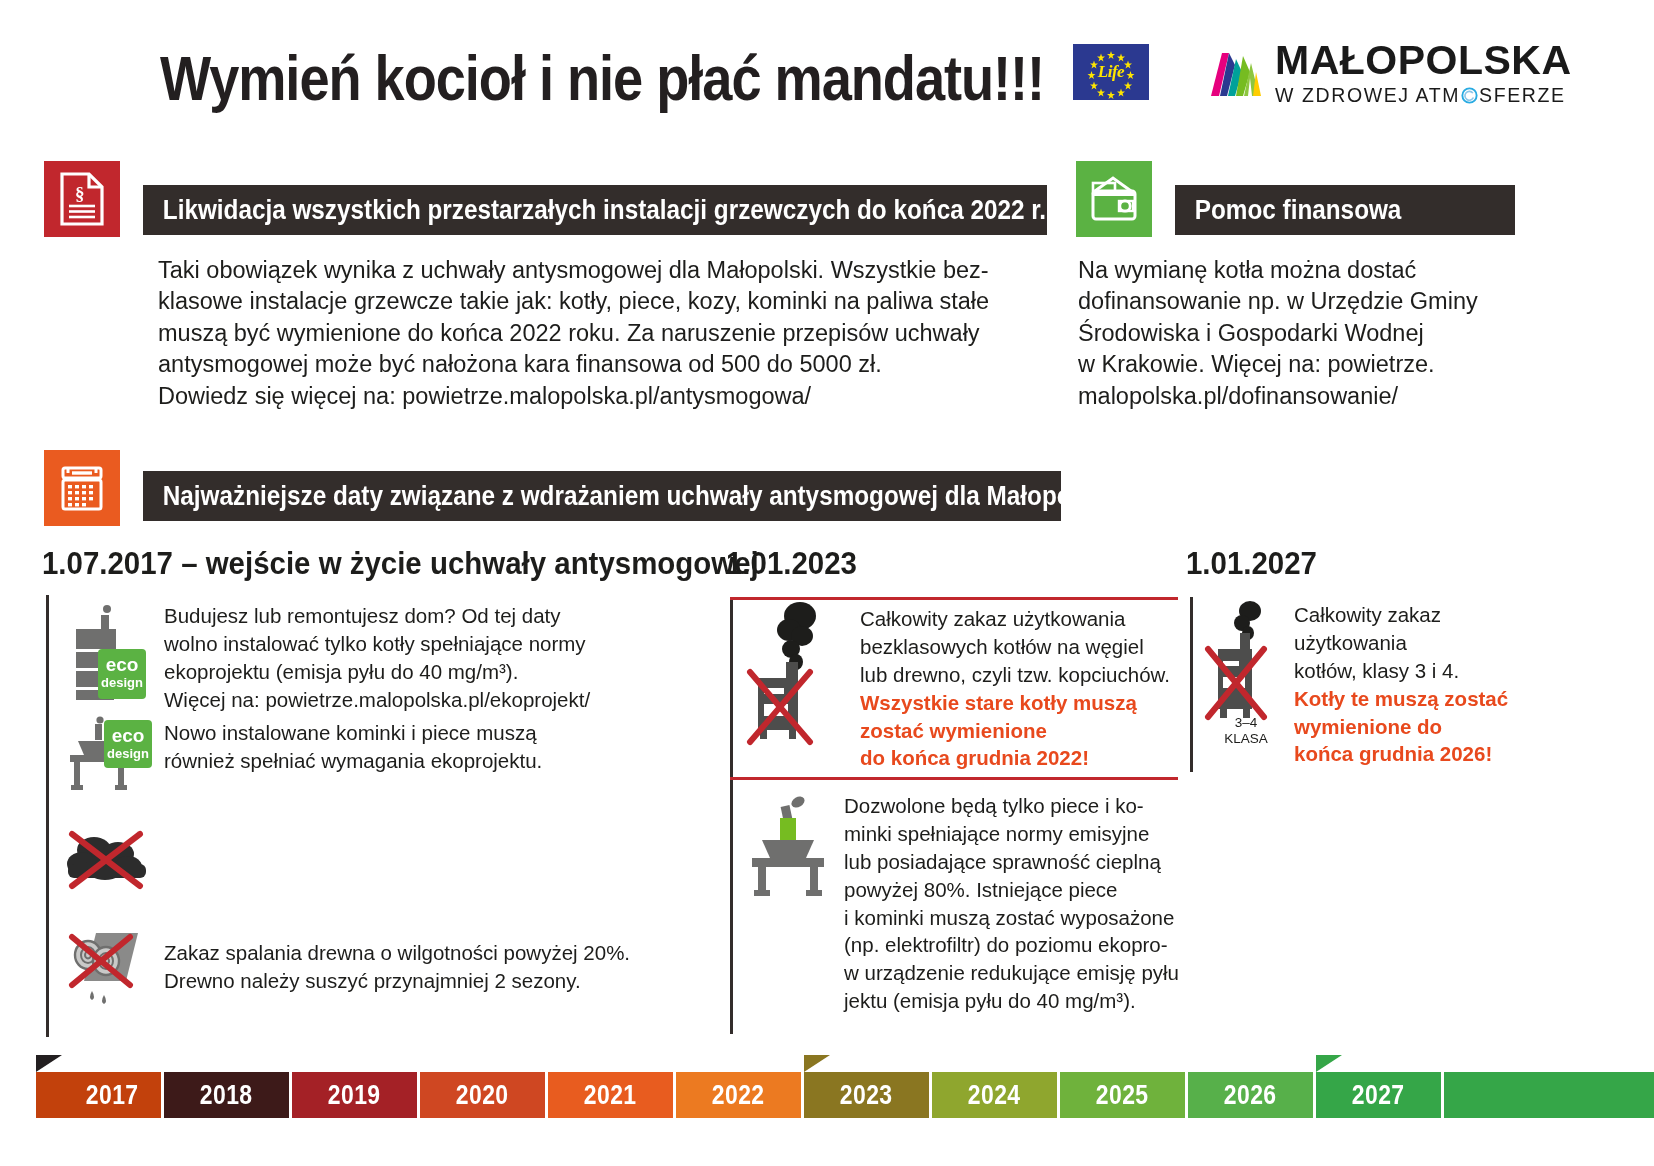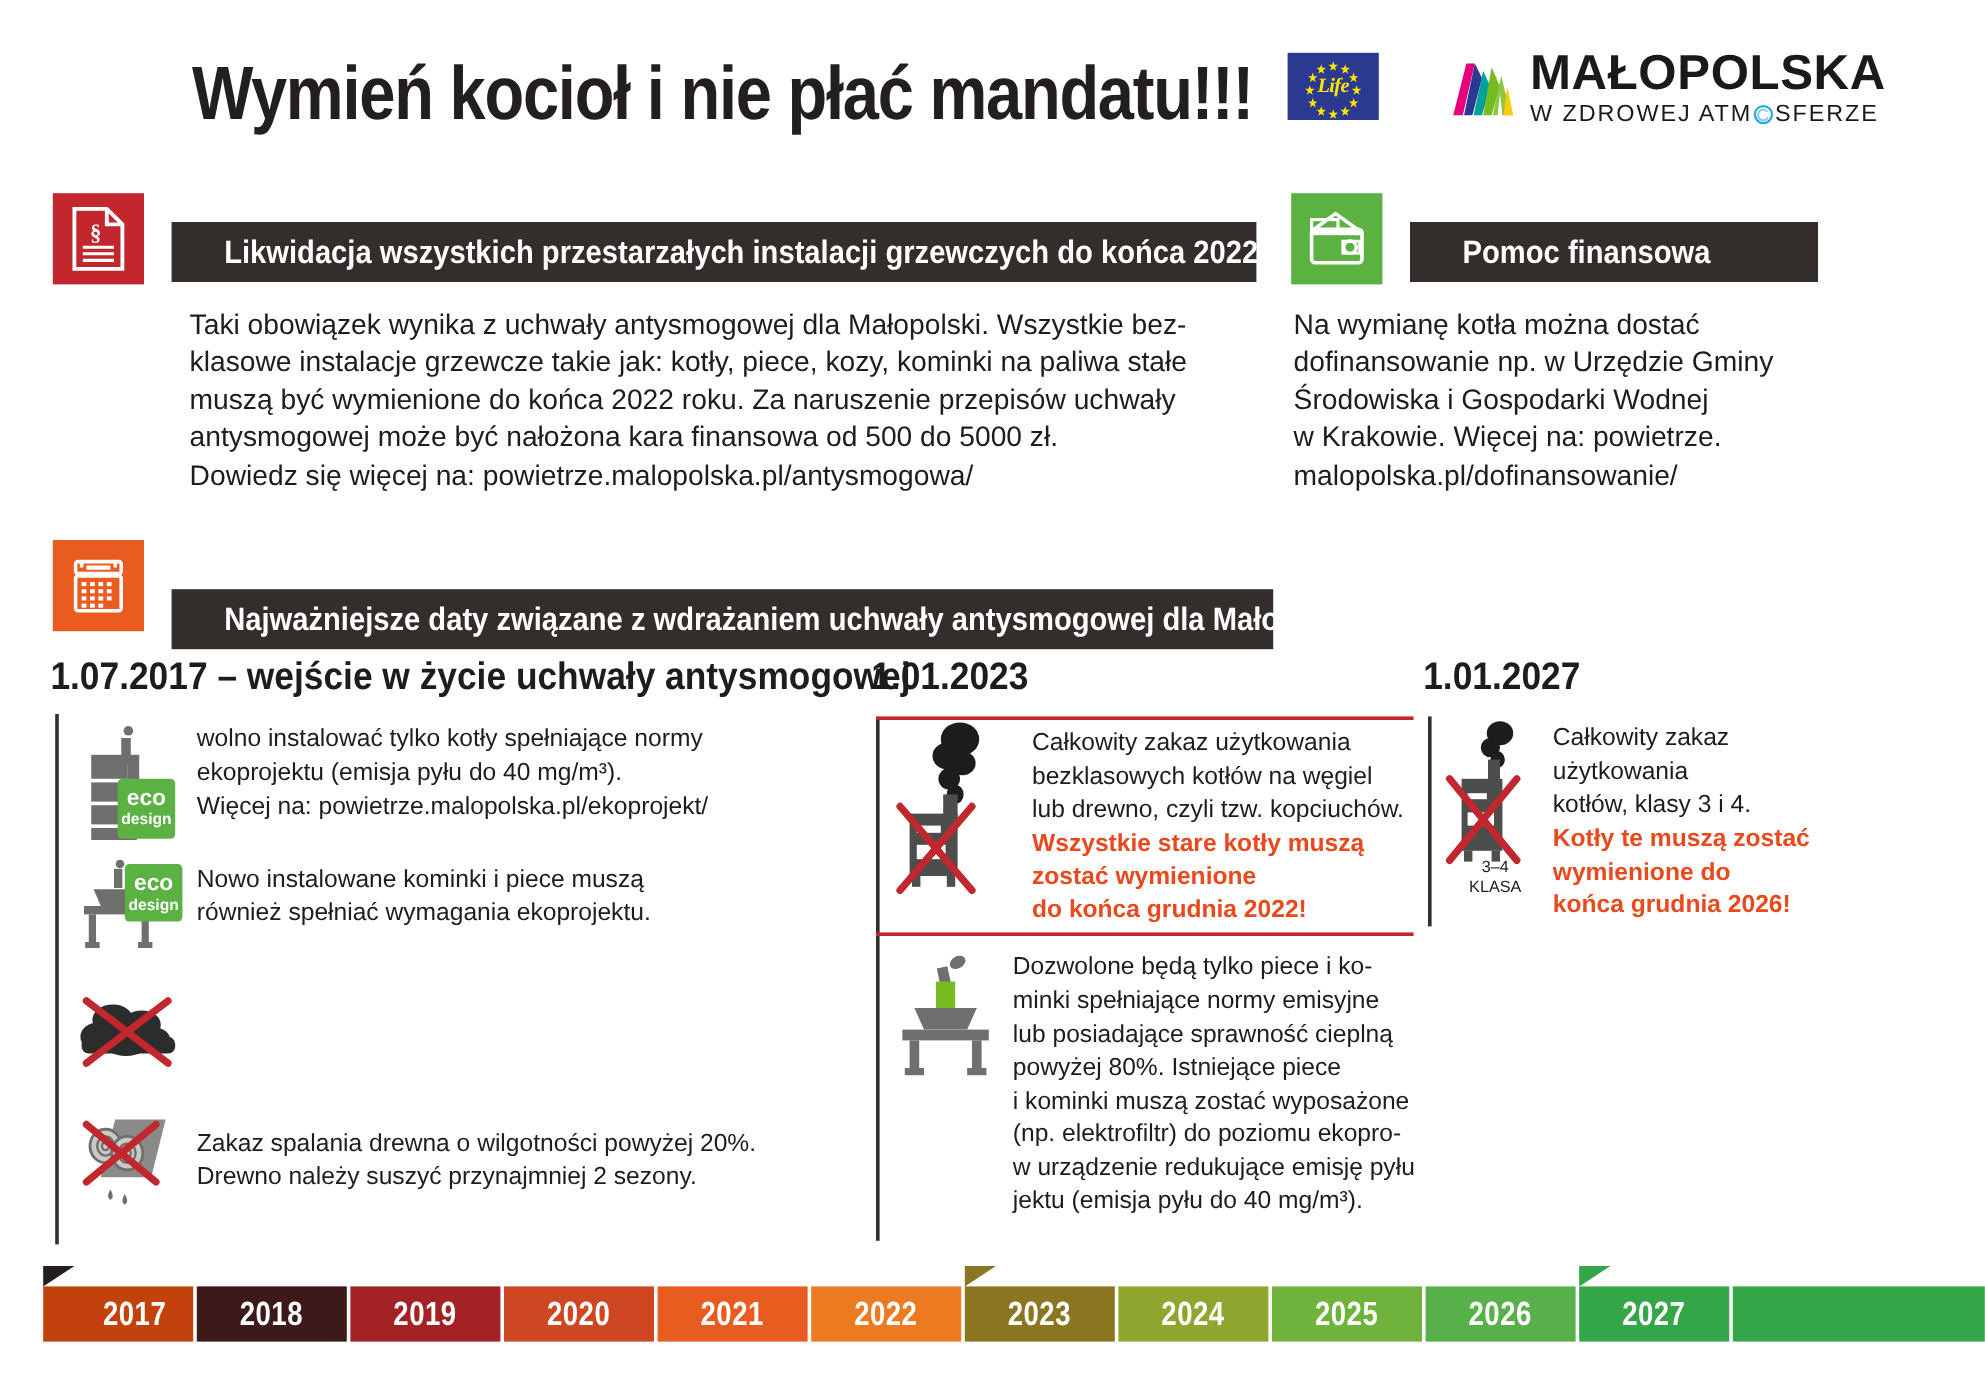--- a/index.html
+++ b/index.html
@@ -44,21 +44,21 @@
   }
   .atmo-o { display: inline-block; width: 17px; height: 17px; margin: 0 1px; vertical-align: -3px; }
 
   
   .badge-icon {
     position: absolute; width: 76px; height: 76px;
     display: flex; align-items: center; justify-content: center;
   }
   .bar {
     position: absolute; height: 50px; background: #332d2b;
-    display: flex; align-items: center; padding-left: 24px;
+    display: flex; align-items: center;
   }
   .bar-label {
     color: #ffffff; font-size: 27px; font-weight: 700;
     font-family: "Liberation Sans Narrow", "Liberation Sans", sans-serif;
     padding-left: 22px; white-space: nowrap;
     transform: scaleX(0.9); transform-origin: left center;
   }
 
   
   .para {
@@ -221,21 +221,21 @@
         <rect x="10" y="35" width="4" height="3.4"></rect>
           <rect x="17" y="35" width="4" height="3.4"></rect>
         <rect x="24" y="35" width="4" height="3.4"></rect>
           <rect x="31" y="35" width="4" height="3.4"></rect>
         <rect x="10" y="41" width="4" height="3.4"></rect>
           <rect x="17" y="41" width="4" height="3.4"></rect>
         <rect x="24" y="41" width="4" height="3.4"></rect>
       </g>
     </svg>
   </div>
-  <div class="bar" style="left:143px; top:491px; width:918px;">
+  <div class="bar" style="left:143px; top:471px; width:918px;">
     <div class="bar-label">Najważniejsze daty związane z wdrażaniem uchwały antysmogowej dla Małopolski</div>
   </div>
 
   <div class="coltitle" style="left:42px; top:545px;">1.07.2017 – wejście w życie uchwały antysmogowej</div>
   <div class="vline" style="left:46px; top:595px; height:442px;"></div>
 
   <div class="item" style="left:60px; top:597px; width:650px;">
     <div class="item-icon" style="width:96px; height:110px;">
       <svg width="96" height="110" viewBox="0 0 96 110">
         <circle cx="47" cy="12" r="4" fill="#6f6f6e"></circle>
@@ -244,20 +244,21 @@
         <rect x="16" y="55" width="38" height="16" fill="#6f6f6e"></rect>
         <rect x="16" y="74" width="38" height="16" fill="#6f6f6e"></rect>
         <rect x="16" y="93" width="38" height="10" fill="#6f6f6e"></rect>
         <rect x="46" y="32" width="10" height="24" fill="#6f6f6e"></rect>
         <rect x="38" y="52" width="48" height="50" rx="4" fill="#5bb243"></rect>
         <text x="62" y="74" text-anchor="middle" font-family="Liberation Sans, sans-serif" font-size="19" font-weight="700" fill="#fff">eco</text>
         <text x="62" y="90" text-anchor="middle" font-family="Liberation Sans, sans-serif" font-size="13" font-weight="700" fill="#fff">design</text>
       </svg>
     </div>
     <div class="item-text" style="margin-left:8px; padding-top:5px;">
+      <div>Budujesz lub remontujesz dom? Od tej daty</div>
       <div>wolno instalować tylko kotły spełniające normy</div>
       <div>ekoprojektu (emisja pyłu do 40 mg/m³).</div>
       <div>Więcej na: powietrze.malopolska.pl/ekoprojekt/</div>
     </div>
   </div>
 
   <div class="item" style="left:60px; top:715px; width:650px;">
     <div class="item-icon" style="width:96px; height:78px;">
       <svg width="96" height="78" viewBox="0 0 96 78">
         <circle cx="40" cy="5" r="3.6" fill="#6f6f6e"></circle>

